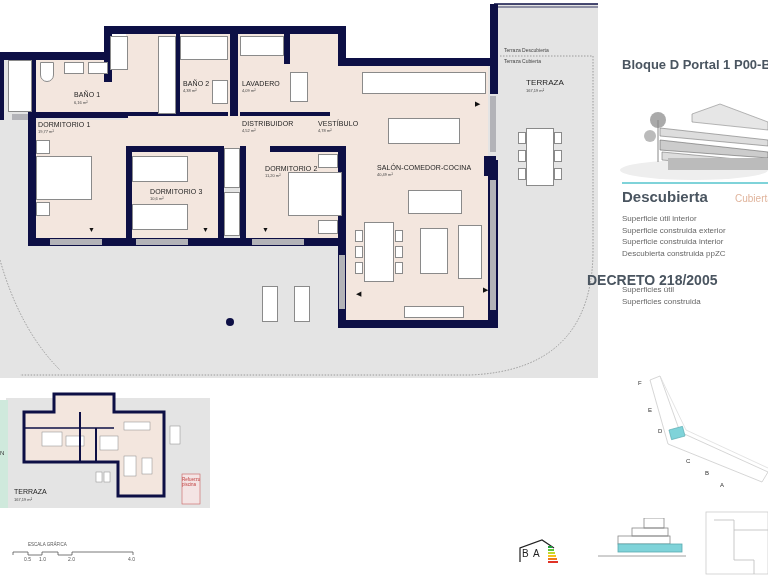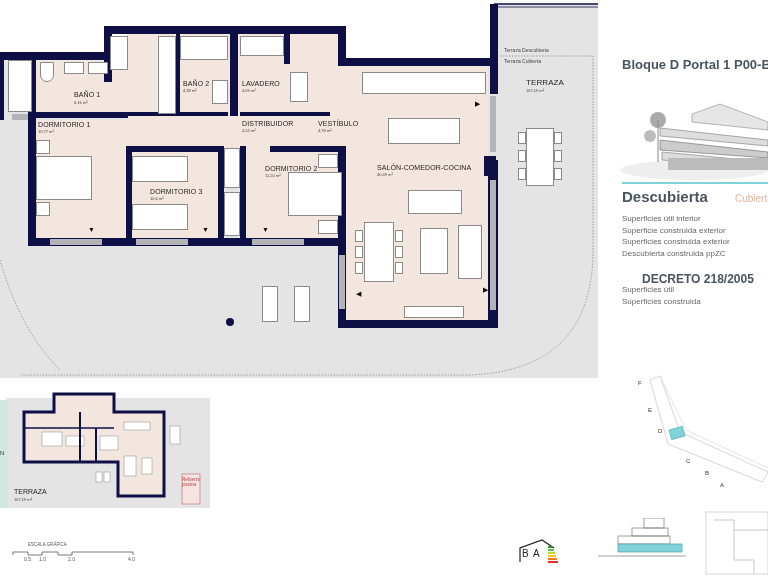--- a/index.html
+++ b/index.html
@@ -157,26 +157,26 @@
   <circle cx="38" cy="20" r="8" fill="#aaa"></circle>
   <line x1="38" y1="20" x2="38" y2="62" stroke="#888" stroke-width="1"></line>
   <circle cx="30" cy="36" r="6" fill="#bbb"></circle>
 </svg>
 <div class="abs" style="left:622px;top:182px;width:146px;height:2px;background:#7fd3d9"></div>
 
 <div class="abs" style="left:622px;top:188px;font-size:15px;font-weight:bold;color:#4a5560">Descubierta</div>
 <div class="abs" style="left:735px;top:193px;font-size:10px;color:#e0b49c">Cubierta</div>
 
 <div class="abs" style="left:622px;top:213px">
-  <div class="info-line">Superficies útil interior</div>
+  <div class="info-line">Superficie útil interior</div>
   <div class="info-line">Superficie construida exterior</div>
-  <div class="info-line">Superficies construida exterior</div>
+  <div class="info-line">Superficie construida interior</div>
   <div class="info-line">Descubierta construida ppZC</div>
 </div>
-<div class="abs" style="left:642px;top:272px;font-size:12px;font-weight:bold;color:#4a5560">DECRETO 218/2005</div>
+<div class="abs" style="left:587px;top:272px;font-size:14px;font-weight:bold;color:#4a5560">DECRETO 218/2005</div>
 <div class="abs" style="left:622px;top:284px">
   <div class="info-line">Superficies útil</div>
   <div class="info-line">Superficies construida</div>
 </div>
 
 <svg class="abs" style="left:640px;top:372px" width="128" height="120">
   <path d="M10 8 L20 4 L40 60 L128 100 L122 110 L28 72 Z" fill="#fff" stroke="#ccc" stroke-width="0.8"></path>
   <path d="M20 4 L46 58 L128 96" fill="none" stroke="#ddd" stroke-width="0.8"></path>
   <rect x="30" y="56" width="14" height="10" fill="#7fd3d9" stroke="#5aaab0" stroke-width="0.6" transform="rotate(-15 37 61)"></rect>
 </svg>

